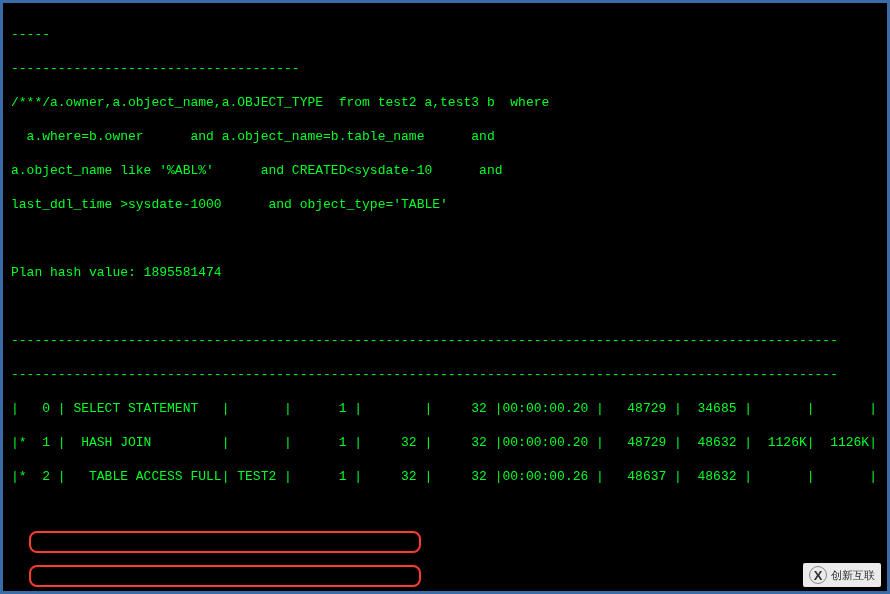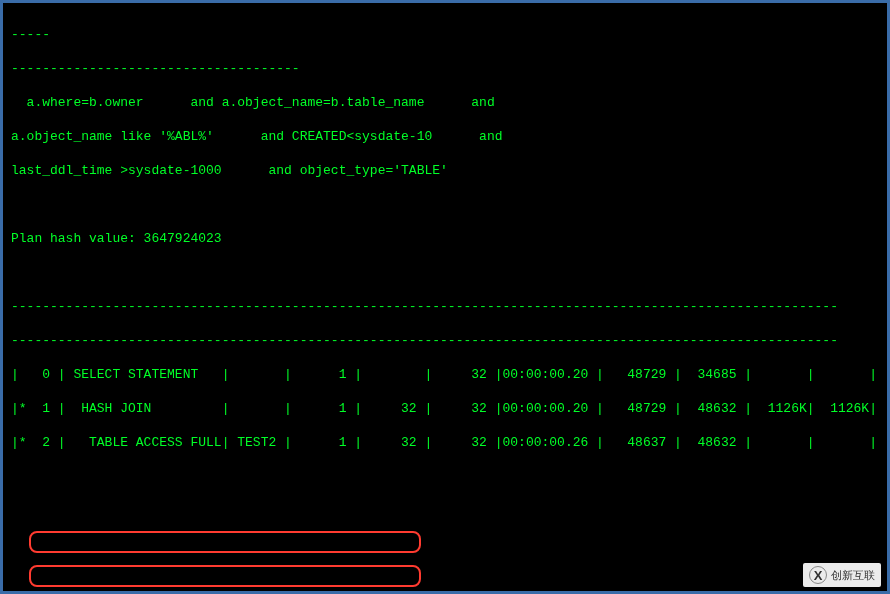--- a/index.html
+++ b/index.html
@@ -53,25 +53,26 @@
     width:16px; height:16px;
     display:flex; align-items:center; justify-content:center;
   }
 </style>
 </head>
 <body>
 
 <div class="frame">
 <div class="line">-----</div>
 <div class="line">-------------------------------------</div>
+<div class="line">/***/a.owner,a.object_name,a.OBJECT_TYPE  from test2 a,test3 b  where</div>
 <div class="line">  a.where=b.owner      and a.object_name=b.table_name      and</div>
 <div class="line">a.object_name like '%ABL%'      and CREATED&lt;sysdate-10      and</div>
 <div class="line">last_ddl_time &gt;sysdate-1000      and object_type='TABLE'</div>
 <div class="line"> </div>
-<div class="line">Plan hash value: 3647924023</div>
+<div class="line">Plan hash value: 1895581474</div>
 <div class="line"> </div>
 <div class="line">----------------------------------------------------------------------------------------------------------</div>
 <div class="line">----------------------------------------------------------------------------------------------------------</div>
 <div class="line">|   0 | SELECT STATEMENT   |       |      1 |        |     32 |00:00:00.20 |   48729 |  34685 |       |       |</div>
 <div class="line">|*  1 |  HASH JOIN         |       |      1 |     32 |     32 |00:00:00.20 |   48729 |  48632 |  1126K|  1126K|</div>
 <div class="line">|*  2 |   TABLE ACCESS FULL| TEST2 |      1 |     32 |     32 |00:00:00.26 |   48637 |  48632 |       |       |</div>
 
 
 
 

